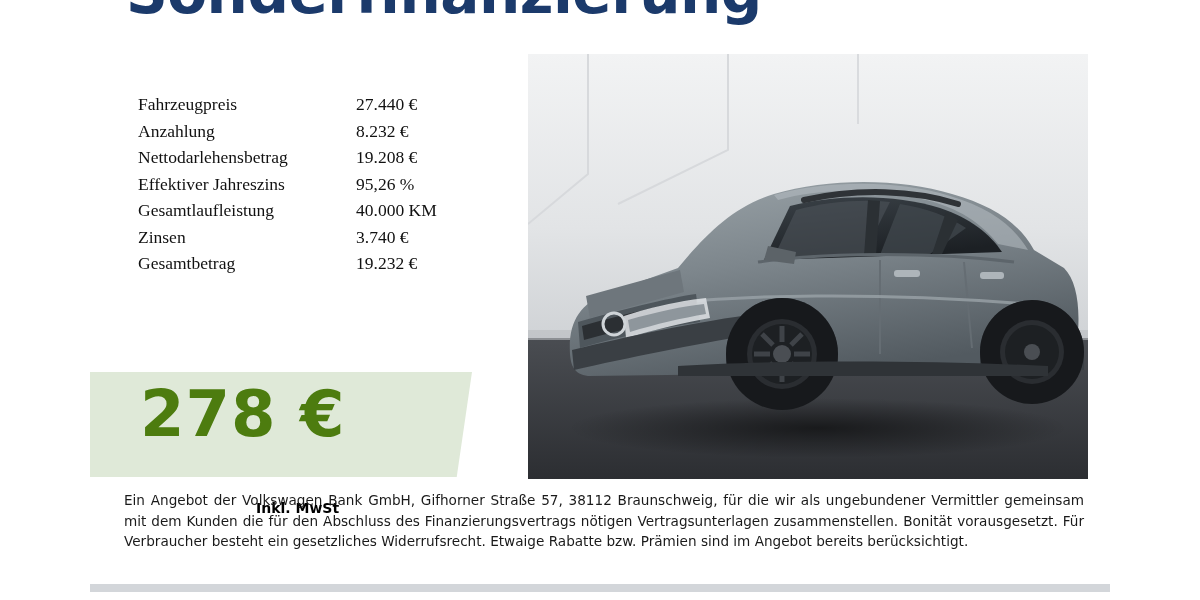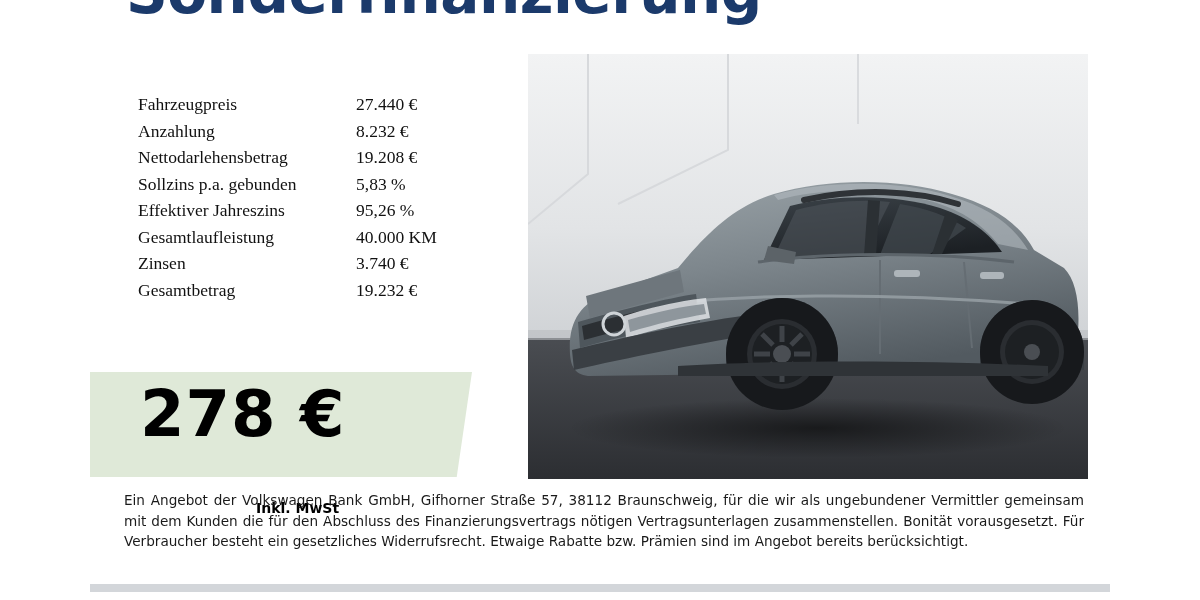--- a/index.html
+++ b/index.html
@@ -60,21 +60,21 @@
     -webkit-clip-path: polygon(0 0, 100% 0, 96% 100%, 0 100%);
     clip-path: polygon(0 0, 100% 0, 96% 100%, 0 100%);
   }
   .rate-amount {
     position: absolute;
     left: 140px;
     top: 382px;
     font-size: 64px;
     font-weight: 700;
     line-height: 1;
-    color: #000000;
+    color: #4d7c0f;
     letter-spacing: 1px;
   }
   .rate-note {
     position: absolute;
     left: 256px;
     top: 452px;
     font-size: 14px;
     font-weight: 700;
     color: #000000;
     margin-top: 48px;
@@ -125,24 +125,20 @@
       <td class="label">Fahrzeugpreis</td>
       <td class="value">27.440 €</td>
     </tr>
     <tr>
       <td class="label">Anzahlung</td>
       <td class="value">8.232 €</td>
     </tr>
     <tr>
       <td class="label">Nettodarlehensbetrag</td>
       <td class="value">19.208 €</td>
-    </tr>
-    <tr>
-      <td class="label">Sollzins p.a. gebunden</td>
-      <td class="value">5,83 %</td>
     </tr>
     <tr>
       <td class="label">Effektiver Jahreszins</td>
       <td class="value">95,26 %</td>
     </tr>
     <tr>
       <td class="label">Gesamtlaufleistung</td>
       <td class="value">40.000 KM</td>
     </tr>
     <tr>

